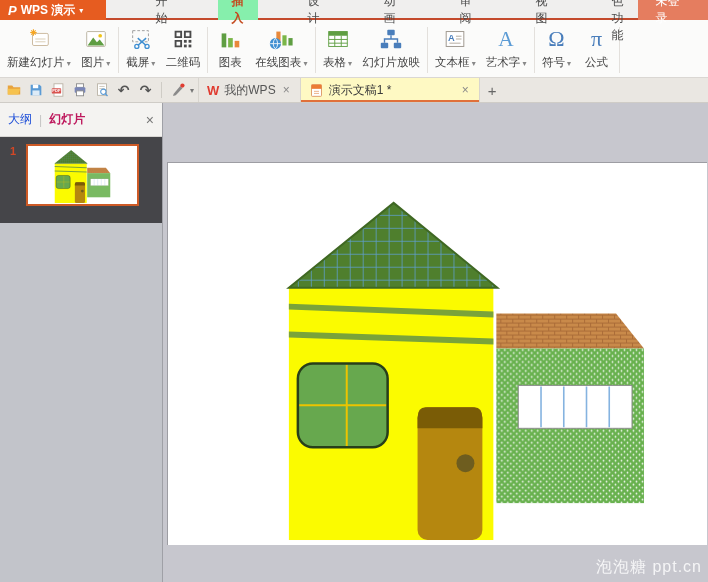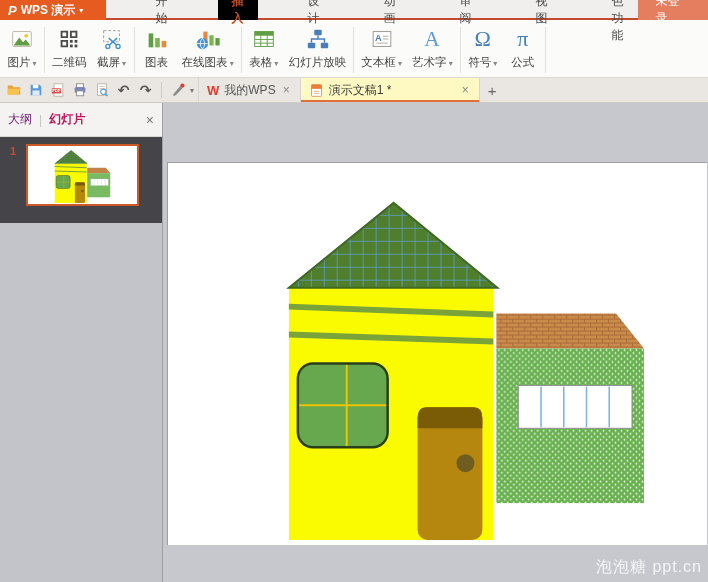--- a/index.html
+++ b/index.html
@@ -7,21 +7,21 @@
   #app { width:708px; height:582px; position:relative; background:#c7c7ce; }
 
   
   .titlebar { height:20px; background:#f0efee; display:flex; align-items:stretch; position:relative; }
   .titlebar:after { content:""; position:absolute; left:0; right:0; bottom:0; height:2px; background:#c44a2c; }
   .logo { width:110px; background:#e65c20; color:#fff; display:flex; align-items:center; gap:4px; padding-left:8px; font-size:12px; font-weight:bold; z-index:2; }
   .logo .pmark { font-style:italic; font-size:13px; }
   .logo .dd { font-size:8px; font-weight:normal; }
   .mtabs { display:flex; flex:1; z-index:3; }
   .mtab { padding:0 14px; font-size:12px; color:#4a4a4a; display:flex; align-items:center; cursor:default;margin-left:36px; }
-  .mtab.active { background:#000000; color:#c44a1e; font-weight:bold; }
+  .mtab.active { background:#86efac; color:#c44a1e; font-weight:bold; }
   .login { background:#e57d5f; color:#fff; font-size:12px; display:flex; align-items:center; padding:0 18px; z-index:2; }
 
   
   .ribbon { height:58px; background:#fbfbfa; border-bottom:1px solid #dad7d3; display:flex; align-items:center; padding:2px 2px 0 2px; overflow:hidden; white-space:nowrap; }
   .ritem { display:inline-flex; flex-direction:column; align-items:center; justify-content:flex-start; padding:2px 5px 0 5px; height:54px; cursor:default; }
   .ricon { width:30px; height:28px; display:flex; align-items:center; justify-content:center; }
   .ricon svg { width:26px; height:26px; }
   .ricon .glyph { font-size:22px; color:#4a7ebb; font-family:"Liberation Serif",serif; line-height:1; }
   .rlabel { font-size:11.5px; color:#444; margin-top:2px; }
   .rlabel .dd { font-style:normal; font-size:8px; color:#888; }
@@ -41,21 +41,21 @@
   .dtab .wmark { color:#e03c31; font-weight:bold; font-size:13px; }
   .dtab .tclose { margin-left:auto; color:#8a8a8a; font-size:12px; padding:0 2px; }
   .dtab.active { background:#fef9c3; color:#3a3a3a; min-width:180px; border-right:1px solid #d8d5cf; }
   .dtab.active:after { content:""; position:absolute; left:0; right:0; bottom:0; height:2px; background:#e0703a; }
   .newtab { display:flex; align-items:center; padding:0 8px; color:#666; font-size:15px; }
 
   
   .main { display:flex; height:479px; }
   .sidebar { width:163px; background:#c2c4ca; border-right:1px solid #9fa0a6; display:flex; flex-direction:column; }
   .sbheader { height:34px; background:#f4f3f1; display:flex; align-items:center; font-size:12px; padding:0 8px; border-bottom:1px solid #d9d7d4; }
-  .sbheader .outline { color:#701a75; }
+  .sbheader .outline { color:#1d4ed8; }
   .sbheader .bar { color:#c4c4c4; margin:0 7px; }
   .sbheader .slides { color:#be185d; font-weight:bold; }
   .sbheader .sclose { margin-left:auto; color:#777; font-size:14px; }
   .thumbstrip { height:86px; background:#454549; position:relative; }
   .thumbnum { position:absolute; left:10px; top:8px; color:#d24726; font-size:11px; font-weight:bold; }
   .thumb { position:absolute; left:26px; top:7px; width:113px; height:62px; background:#fff; border:2px solid #cd5a26; }
   .thumb svg { width:100%; height:100%; display:block; }
 
   .canvas { flex:1; position:relative; background:#c7c7ce; }
   .slide { position:absolute; left:4px; top:59px; width:540px; height:383px; background:#fff; border-top:1px solid #9d9da3; border-left:1px solid #9d9da3; }
@@ -82,50 +82,66 @@
         <div class="mtab">视图</div>
         <div class="mtab">特色功能</div>
       </div>
     <div class="login">未登录</div>
   </div>
 
   <div class="ribbon">
       <div class="ritem">
         <span class="ricon">
           <svg viewBox="0 0 28 28">
+            <rect x="7" y="8" width="17" height="13" rx="1.5" fill="#fff" stroke="#c9b79a"></rect>
+            <line x1="10" y1="14" x2="21" y2="14" stroke="#d8cbb2"></line>
+            <line x1="10" y1="17" x2="21" y2="17" stroke="#d8cbb2"></line>
+            <g stroke="#f5a623" stroke-width="1.2">
+              <line x1="8" y1="3.5" x2="8" y2="10.5"></line>
+              <line x1="4.5" y1="7" x2="11.5" y2="7"></line>
+              <line x1="5.6" y1="4.6" x2="10.4" y2="9.4"></line>
+              <line x1="10.4" y1="4.6" x2="5.6" y2="9.4"></line>
+            </g>
+          </svg>
+        </span>
+        <span class="rlabel">新建幻灯片<i class="dd"> ▾</i></span>
+      </div>
+      <div class="ritem">
+        <span class="ricon">
+          <svg viewBox="0 0 28 28">
             <rect x="4" y="6" width="20" height="16" rx="1" fill="#fff" stroke="#b9b29f"></rect>
             <circle cx="18.5" cy="10.5" r="2" fill="#f0c419"></circle>
             <path d="M5 21 L11 12.5 L15 17.5 L18 14.5 L23 21 Z" fill="#5f9e42"></path>
           </svg>
         </span>
         <span class="rlabel">图片<i class="dd"> ▾</i></span>
       </div>
       <div class="rsep"></div>
+      <div class="ritem">
+        <span class="ricon">
+          <svg viewBox="0 0 28 28" fill="none">
+            <rect x="5" y="5" width="17" height="12" stroke="#9a9a9a" stroke-dasharray="3 2"></rect>
+            <path d="M10.5 13 L19.5 21 M19.5 13 L10.5 21" stroke="#3f8fd2" stroke-width="1.6"></path>
+            <circle cx="9.5" cy="22" r="2.2" stroke="#3f8fd2" stroke-width="1.4"></circle>
+            <circle cx="20.5" cy="22" r="2.2" stroke="#3f8fd2" stroke-width="1.4"></circle>
+          </svg>
+        </span>
+        <span class="rlabel">截屏<i class="dd"> ▾</i></span>
+      </div>
       <div class="ritem">
         <span class="ricon">
           <svg viewBox="0 0 28 28" fill="#4a4a4a">
             <path d="M5 5h8v8H5zm2 2v4h4V7zM15 5h8v8h-8zm2 2v4h4V7zM5 15h8v8H5zm2 2v4h4v-4z"></path>
             <rect x="15" y="15" width="3" height="3"></rect>
             <rect x="20" y="15" width="3" height="3"></rect>
             <rect x="15" y="20" width="3" height="3"></rect>
             <rect x="20" y="20" width="3" height="3"></rect>
           </svg>
         </span>
         <span class="rlabel">二维码</span>
-      </div>
-      <div class="ritem">
-        <span class="ricon">
-          <svg viewBox="0 0 28 28" fill="none">
-            <rect x="5" y="5" width="17" height="12" stroke="#9a9a9a" stroke-dasharray="3 2"></rect>
-            <path d="M10.5 13 L19.5 21 M19.5 13 L10.5 21" stroke="#3f8fd2" stroke-width="1.6"></path>
-            <circle cx="9.5" cy="22" r="2.2" stroke="#3f8fd2" stroke-width="1.4"></circle>
-            <circle cx="20.5" cy="22" r="2.2" stroke="#3f8fd2" stroke-width="1.4"></circle>
-          </svg>
-        </span>
-        <span class="rlabel">截屏<i class="dd"> ▾</i></span>
       </div>
       <div class="rsep"></div>
       <div class="ritem">
         <span class="ricon">
           <svg viewBox="0 0 28 28">
             <rect x="5" y="8" width="5" height="15" fill="#5f9e42"></rect>
             <rect x="12" y="13" width="5" height="10" fill="#7ab648"></rect>
             <rect x="19" y="16" width="5" height="7" fill="#e8883a"></rect>
           </svg>
         </span>

